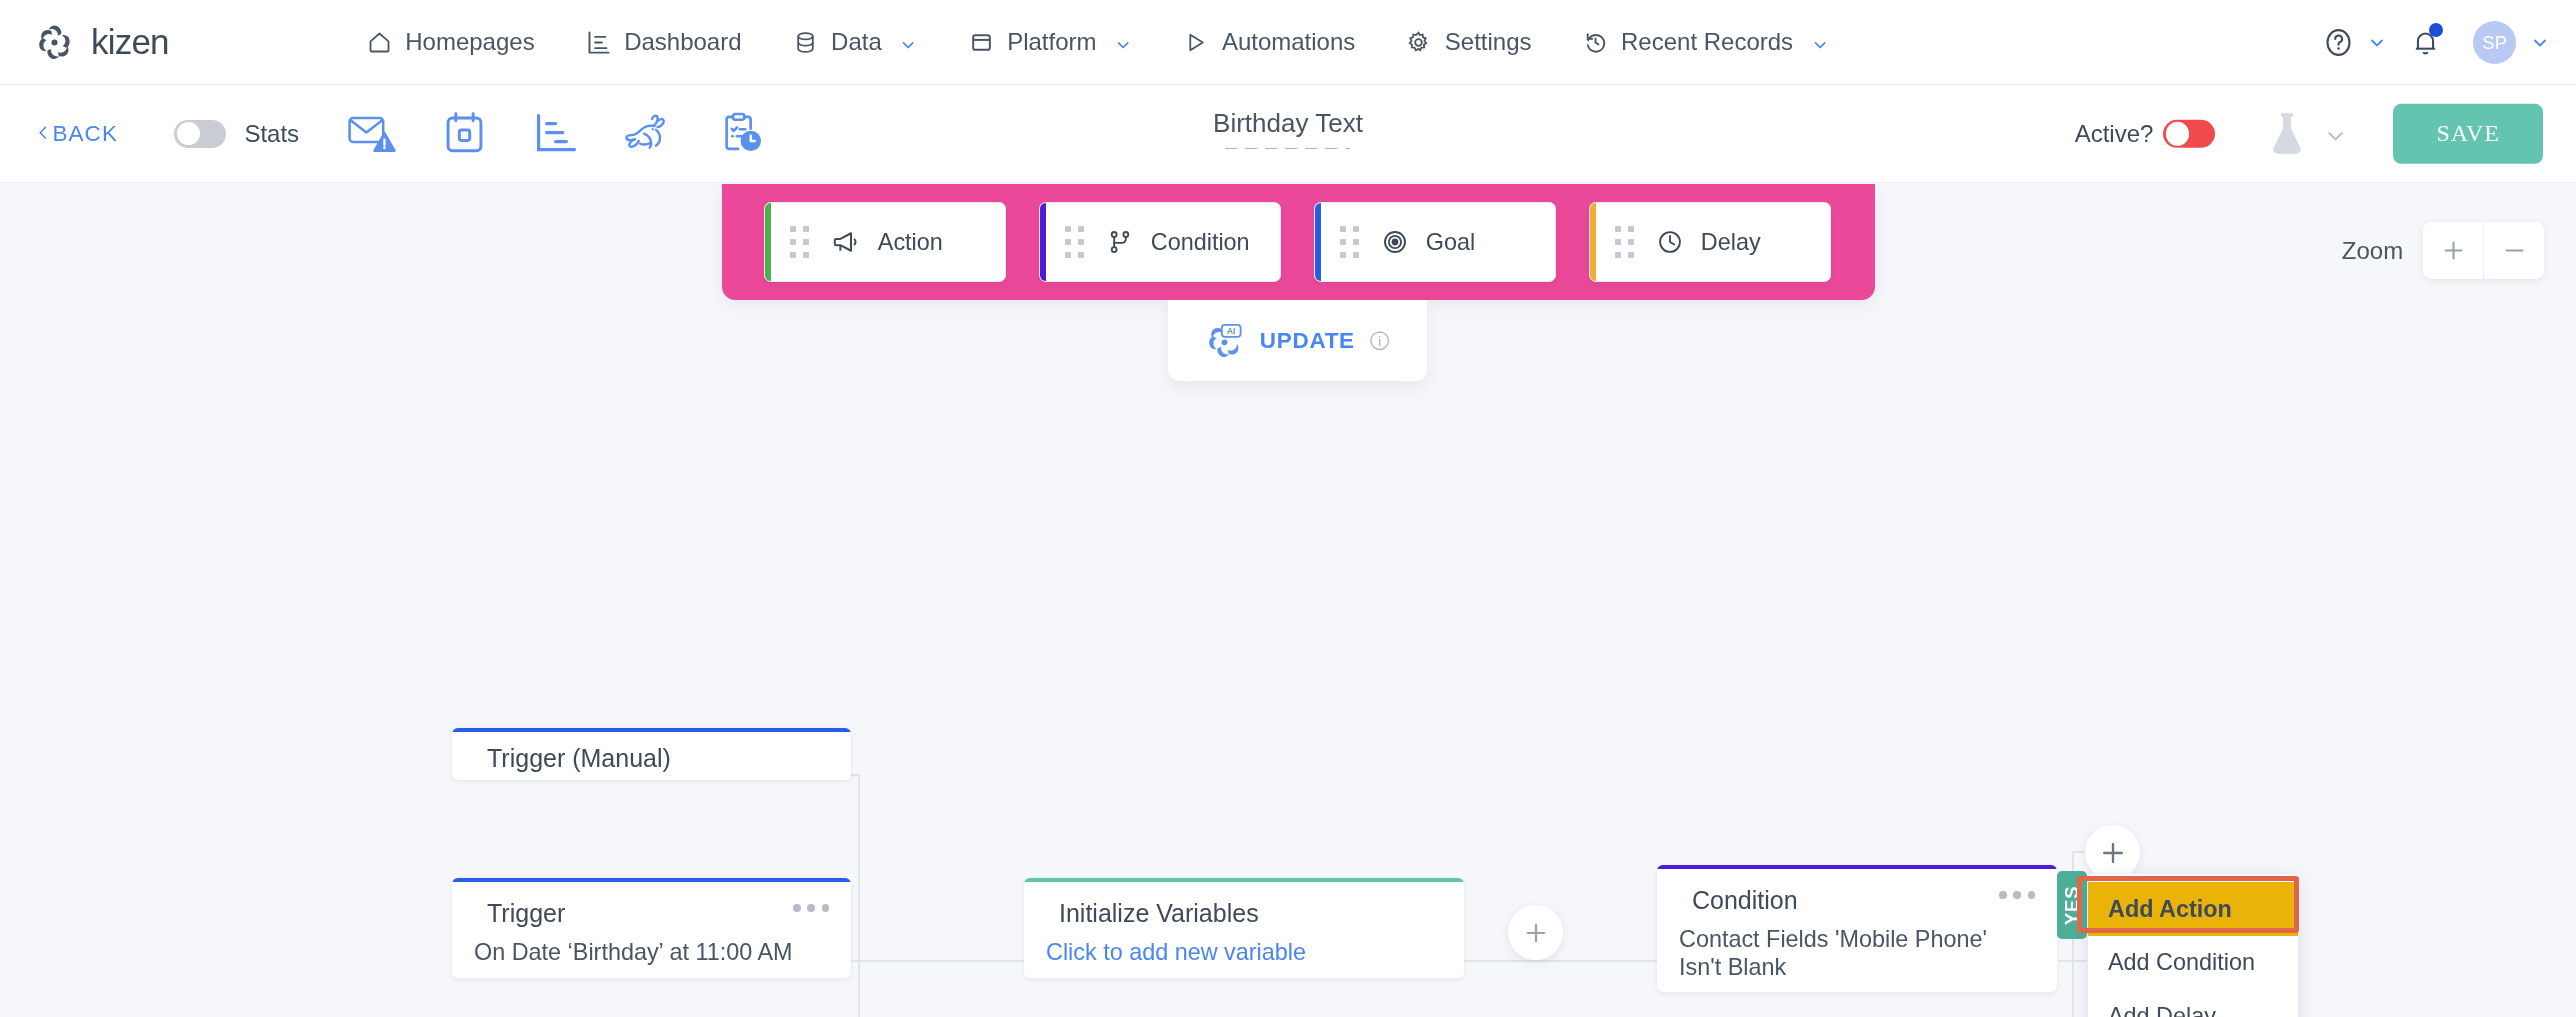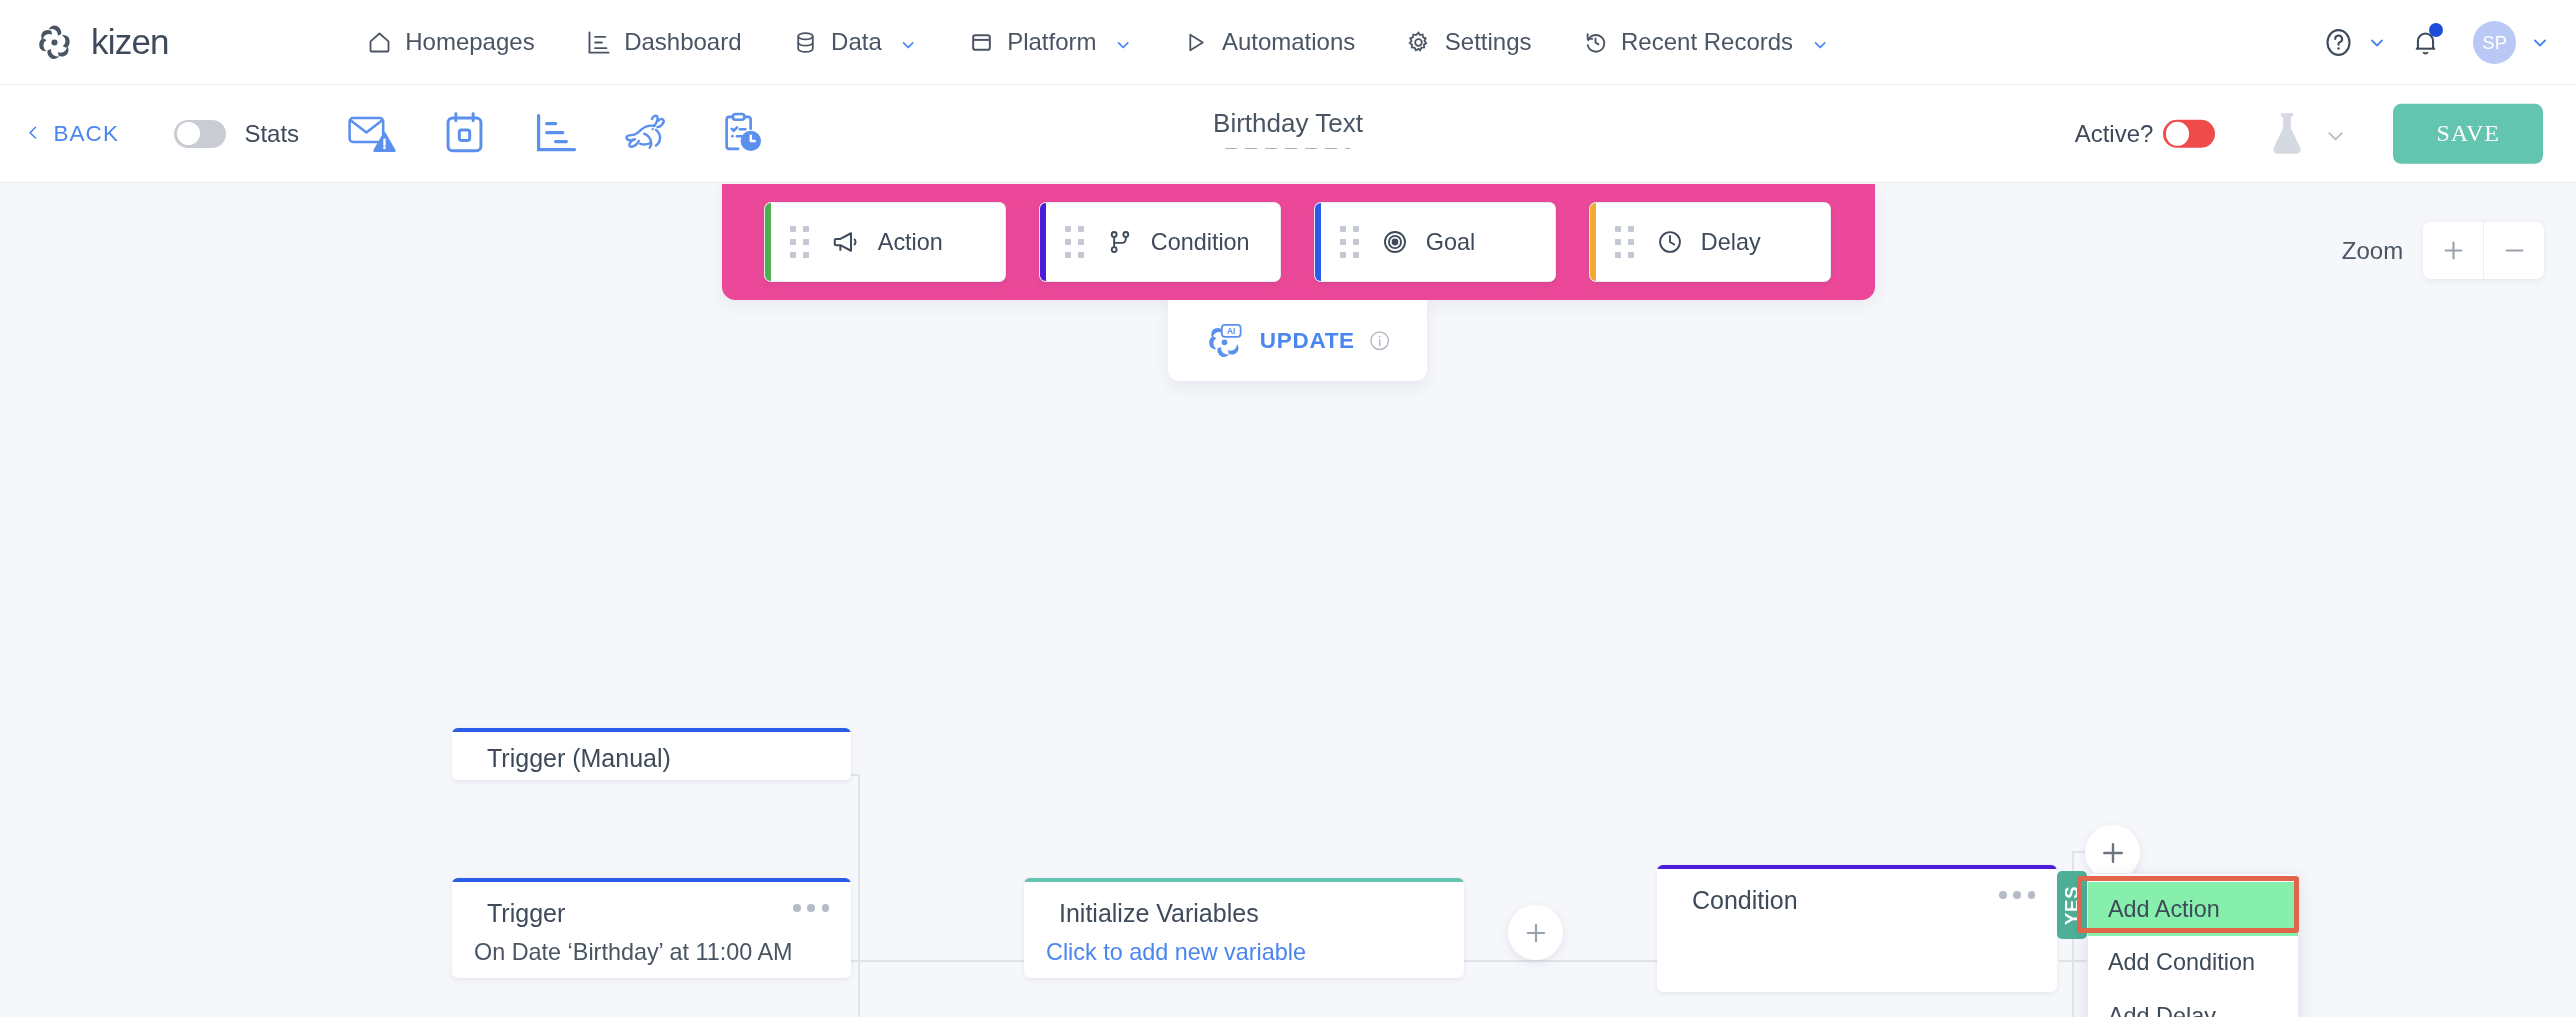--- a/index.html
+++ b/index.html
@@ -39,22 +39,22 @@
     color: #ffffff; font-size: 18.4px; display: flex; align-items: center; justify-content: center;
     margin-left: 25px; letter-spacing: 0.4px;
   }
 
   
   .subbar {
     position: absolute; top: 85px; left: 0; width: 2576px; height: 98px;
     background: #ffffff; border-bottom: 0.8px solid #eceef3;
   }
   .back {
-    position: absolute; left: 24px; top: 50%; transform: translateY(-50%);
-    display: flex; gap: 11px; cursor: pointer;
+    position: absolute; left: 34px; top: 50%; transform: translateY(-50%);
+    display: flex; cursor: pointer;
     color: #4a85f0; font-size: 22.5px; letter-spacing: 1.1px; font-weight: 500;
   }
   .toggle {
     width: 52px; height: 28px; border-radius: 14px; background: #c9cdd3;
     position: relative; cursor: pointer; flex: none;
   }
   .toggle .knob {
     position: absolute; top: 2.5px; left: 2.5px; width: 23.4px; height: 23.4px;
     border-radius: 50%; background: #ffffff;
   }
@@ -171,21 +171,21 @@
   
   .ctxmenu {
     position: absolute; left: 2087px; top: 689px; width: 212px;
     background: #ffffff; border: 0.8px solid #e6e9ef; border-radius: 5.8px;
     box-shadow: 0 5px 16.7px rgba(40,50,80,.12);
     padding: 8.3px 0 11.7px 0; z-index: 30;
   }
   .ctxitem {
     font-size: 23.4px; color: #3e4a59; padding: 13.3px 20px; cursor: pointer; white-space: nowrap;
   }
-  .ctxitem.active { background: #86efac; }
+  .ctxitem.active { background: #eab308; font-weight: bold; }
   .ctx-highlight {
     position: absolute; left: 2077px; top: 692px; width: 222px; height: 57px;
     border: 5.8px solid #e0664a; border-radius: 3.3px; z-index: 31; pointer-events: none;
   }
 </style>
 </head>
 <body>
 
 <div class="app">
 
@@ -485,20 +485,21 @@
 
     <div class="card" style="left:1657px; top:681px; width:400px; height:127px;">
       <div class="topstripe" style="background:#4a1ed8"></div>
       <div class="cbody">
         <div class="dots">
             <i></i>
             <i></i>
             <i></i>
           </div>
         <div class="ctitle">Condition</div>
+        <div class="csub" style="max-width:342px;">Contact Fields 'Mobile Phone' Isn't Blank</div>
       </div>
     </div>
 
     <div class="branch-badge badge-yes" style="left:2057px; top:687px;">YES</div>
 
     <div class="plus-node" style="left:2085px; top:641px;">
       <svg width="30" height="30" viewBox="0 0 24 24" stroke="#6b7480" stroke-width="1.9" stroke-linecap="round">
           <path d="M12 5v14M5 12h14"></path>
         </svg>
     </div>

